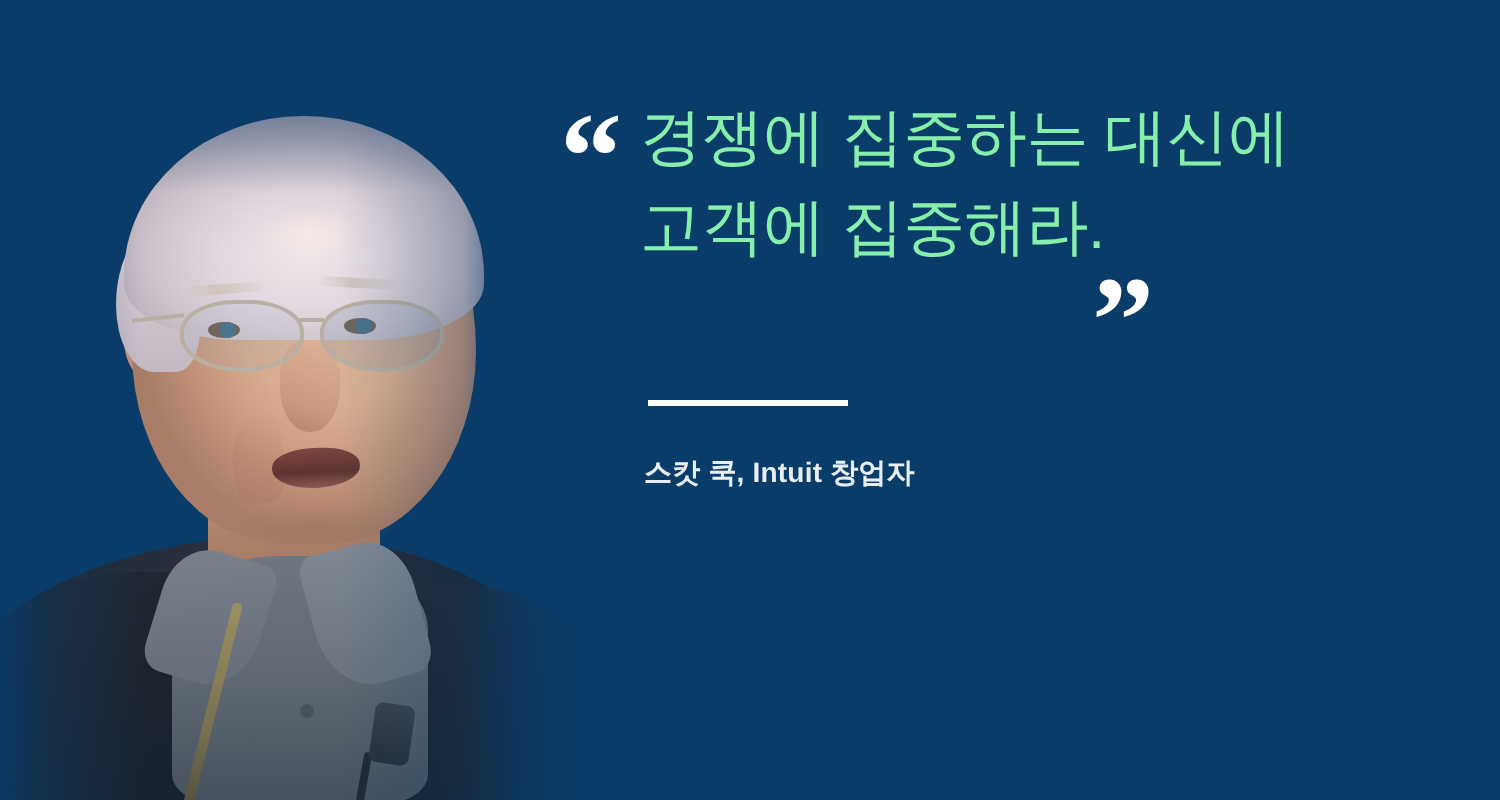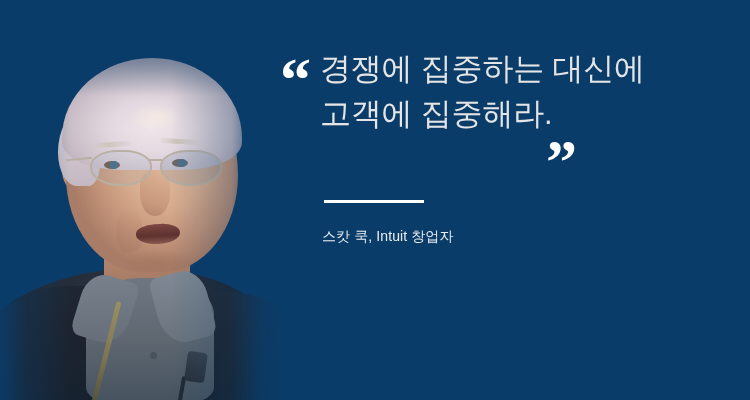--- a/index.html
+++ b/index.html
@@ -385,21 +385,21 @@
   }
   .mark-close {
     left: 270px;
     top: 84px;
     font-size: 62px;
   }
 
   .quote-text {
     margin: 0;
     padding: 0 0 0 44px;
-    color: #e5e5e5;
+    color: #86efac;
     font-size: 31px;
     font-weight: 400;
     line-height: 45px;
     letter-spacing: -0.2px;
     white-space: pre-line;
   }
 
   .rule {
     position: absolute;
     left: 48px;
@@ -409,21 +409,21 @@
     background: #ffffff;
   }
 
   .attribution {
     position: absolute;
     left: 46px;
     top: 182px;
     margin: 0;
     color: #e8edf2;
     font-size: 14px;
-    font-weight: 400;
+    font-weight: 700;
     letter-spacing: 0.1px;
     white-space: nowrap;
   }
 </style>
 </head>
 <body>
 
 <div class="card">
 
   <div class="bg"></div>

